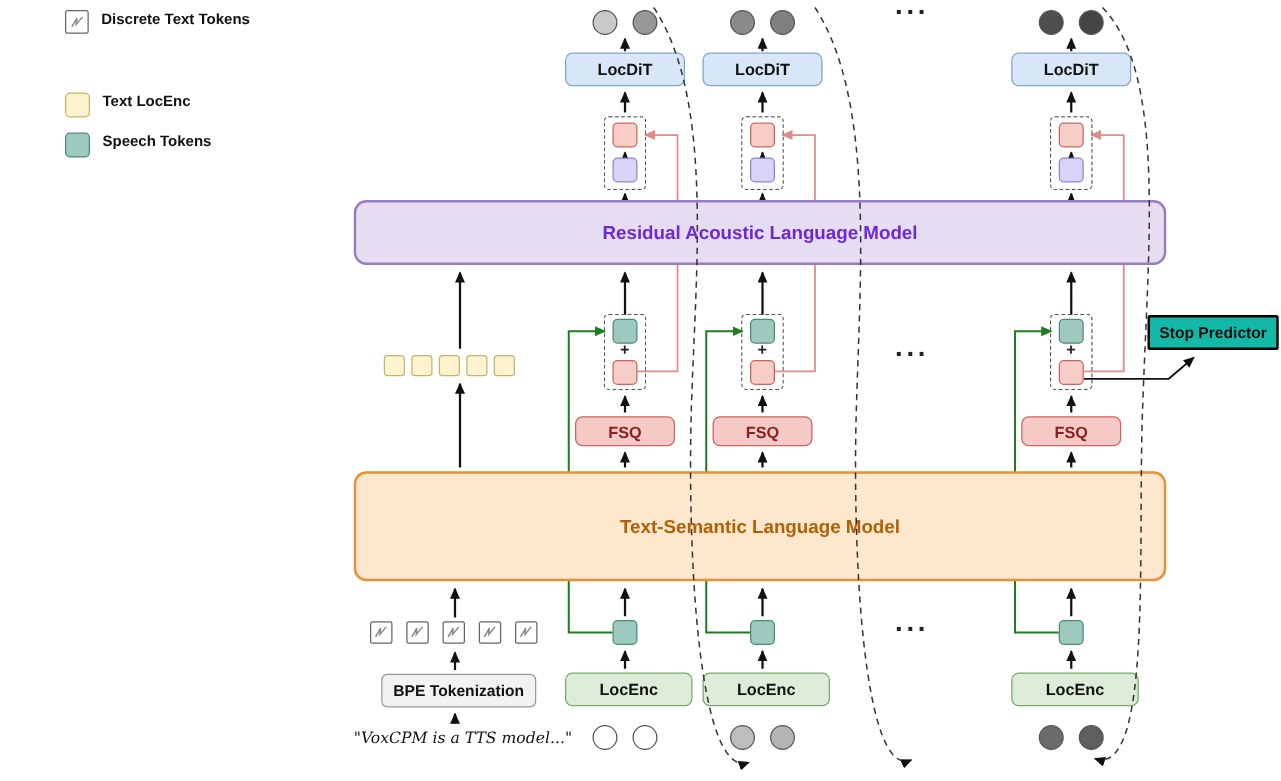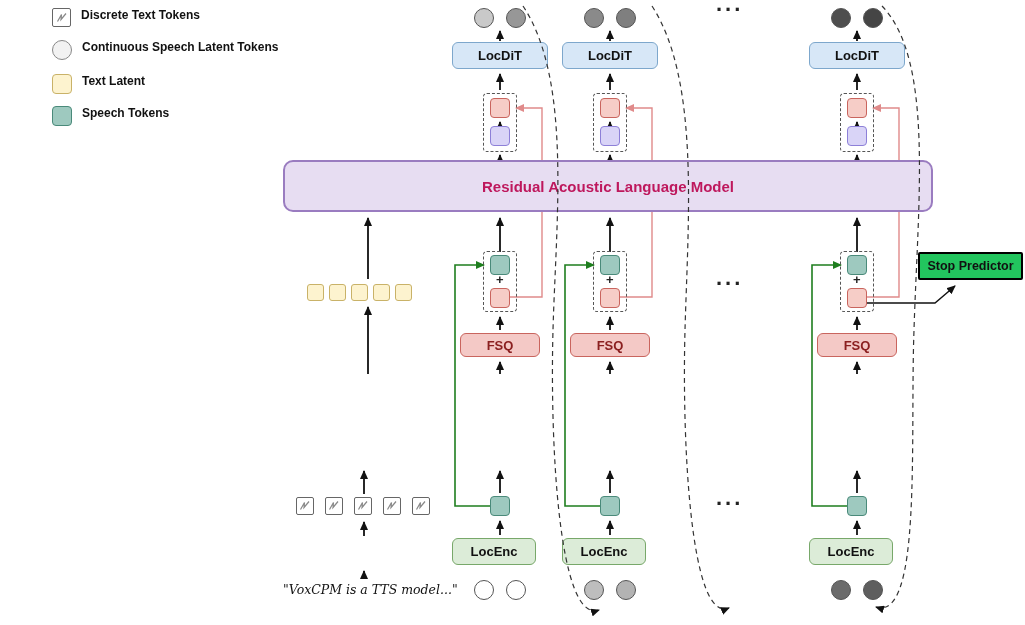--- a/index.html
+++ b/index.html
@@ -2,25 +2,25 @@
 <html><head>
 <meta charset="utf-8">
 <style>
   html,body{margin:0;padding:0;background:#fff}
   .canvas{position:relative;width:1025px;height:625px;background:#fff;
           font-family:"Liberation Sans",sans-serif;overflow:hidden}
   svg.wires{position:absolute;left:0;top:0}
   .module{position:absolute;display:flex;align-items:center;justify-content:center;
           font-weight:bold;color:#111;box-sizing:border-box;text-align:center}
   .locdit{width:96px;height:27px;background:#d7e7f7;border:1.5px solid #7da7cc;border-radius:6px;font-size:13px}
-  .locenc{width:84px;height:27px;background:#dcecd8;border:1.5px solid #78a86a;border-radius:6px;font-size:13px}
+  .locenc{width:102px;height:27px;background:#dcecd8;border:1.5px solid #78a86a;border-radius:6px;font-size:13px}
   .fsqbox{width:80px;height:24px;background:#f4c9c6;border:1.5px solid #c9655e;border-radius:6px;font-size:13px;color:#8b2020}
-  .ralm{left:283px;top:160px;width:650px;height:52px;background:#e7ddf2;border:2px solid #9a7cc0;border-radius:10px;color:#be185d;font-size:15px}
+  .ralm{left:283px;top:160px;width:650px;height:52px;background:#e7ddf2;border:2px solid #9a7cc0;border-radius:10px;color:#6d28d9;font-size:15px}
   .tslm{left:283px;top:377px;width:650px;height:88px;background:#fde7cd;border:2.5px solid #e69138;border-radius:10px;color:#b45f06;font-size:15px}
-  .stopbox{border:2px solid #000;background:#22c55e;border-radius:2px;font-size:12.5px}
+  .stopbox{border:2px solid #000;background:#14b8a6;border-radius:2px;font-size:12.5px}
   .bpebox{background:#f2f2f2;border:1.5px solid #999;border-radius:5px;font-size:12.5px}
   .sq{position:absolute;width:20px;height:20px;border-radius:4px;box-sizing:border-box}
   .teal{background:#9ec9bf;border:1.5px solid #4a8a7a}
   .pinksq{background:#f6cdc7;border:1.5px solid #c9655e}
   .lav{background:#d9d4f7;border:1.5px solid #8d80d8}
   .ylw{position:absolute;width:17px;height:17px;background:#fdf3cf;border:1px solid #c9b268;border-radius:3px;box-sizing:border-box}
   .tok{position:absolute;width:18px;height:18px;background:#fff;border:1.5px solid #666;border-radius:2px;
        box-sizing:border-box;display:flex;align-items:center;justify-content:center}
   .tok svg{display:block}
   .dash{position:absolute;border:1.3px dashed #555;border-radius:4px;box-sizing:border-box}
@@ -108,27 +108,23 @@
   </svg>
 
   <div class="lrow" style="left:52px;top:8px">
     <span class="swtok">
       <svg width="14" height="14" viewBox="0 0 14 14">
           <polyline points="2.5,10.5 6.5,3.5 6,8.5 11,2.5" fill="none" stroke="#888" stroke-width="1.2"></polyline>
         </svg>
     </span>
     <span>Discrete Text Tokens</span>
   </div>
-  <div class="lrow" style="left:52px;top:40px">
-    <span class="swatch swcirc"></span>
-    <span>Continuous Speech Latent Tokens</span>
-  </div>
   <div class="lrow" style="left:52px;top:74px">
     <span class="swatch" style="background:#fdf3cf;border:1.5px solid #c9b268"></span>
-    <span>Text Latent</span>
+    <span>Text LocEnc</span>
   </div>
   <div class="lrow" style="left:52px;top:106px">
     <span class="swatch" style="background:#9ec9bf;border:1.5px solid #4a8a7a"></span>
     <span>Speech Tokens</span>
   </div>
 
   <div class="circ" style="left:474px;top:8px;background:#c9c9c9"></div>
   <div class="circ" style="left:506px;top:8px;background:#979797"></div>
   <div class="circ" style="left:584px;top:8px;background:#8a8a8a"></div>
   <div class="circ" style="left:616px;top:8px;background:#7f7f7f"></div>
@@ -176,20 +172,21 @@
   <div class="sq teal" style="left:847px;top:255px"></div>
   <div class="plus" style="left:853px;top:273px">+</div>
   <div class="sq pinksq" style="left:847px;top:288px"></div>
 
   <div class="module stopbox" style="left:918px;top:252px;width:105px;height:28px">Stop Predictor</div>
 
   <div class="module fsqbox" style="left:460px;top:333px">FSQ</div>
   <div class="module fsqbox" style="left:570px;top:333px">FSQ</div>
   <div class="module fsqbox" style="left:817px;top:333px">FSQ</div>
 
+  <div class="module tslm">Text-Semantic Language Model</div>
 
   <div class="tok" style="left:296px;top:497px">
     <svg width="14" height="14" viewBox="0 0 14 14">
         <polyline points="2.5,10.5 6.5,3.5 6,8.5 11,2.5" fill="none" stroke="#888" stroke-width="1.2"></polyline>
       </svg>
   </div>
   <div class="tok" style="left:325px;top:497px">
     <svg width="14" height="14" viewBox="0 0 14 14">
         <polyline points="2.5,10.5 6.5,3.5 6,8.5 11,2.5" fill="none" stroke="#888" stroke-width="1.2"></polyline>
       </svg>
@@ -208,20 +205,21 @@
     <svg width="14" height="14" viewBox="0 0 14 14">
         <polyline points="2.5,10.5 6.5,3.5 6,8.5 11,2.5" fill="none" stroke="#888" stroke-width="1.2"></polyline>
       </svg>
   </div>
 
   <div class="sq teal" style="left:490px;top:496px"></div>
   <div class="sq teal" style="left:600px;top:496px"></div>
   <div class="ellip" style="left:716px;top:486px">...</div>
   <div class="sq teal" style="left:847px;top:496px"></div>
 
+  <div class="module bpebox" style="left:305px;top:539px;width:124px;height:27px">BPE Tokenization</div>
   <div class="module locenc" style="left:452px;top:538px">LocEnc</div>
   <div class="module locenc" style="left:562px;top:538px">LocEnc</div>
   <div class="module locenc" style="left:809px;top:538px">LocEnc</div>
 
   <div class="quote" style="left:283px;top:582px">"VoxCPM is a TTS model..."</div>
 
   <div class="circ" style="left:474px;top:580px;background:#ffffff"></div>
   <div class="circ" style="left:506px;top:580px;background:#ffffff"></div>
   <div class="circ" style="left:584px;top:580px;background:#bdbdbd"></div>
   <div class="circ" style="left:616px;top:580px;background:#b3b3b3"></div>

